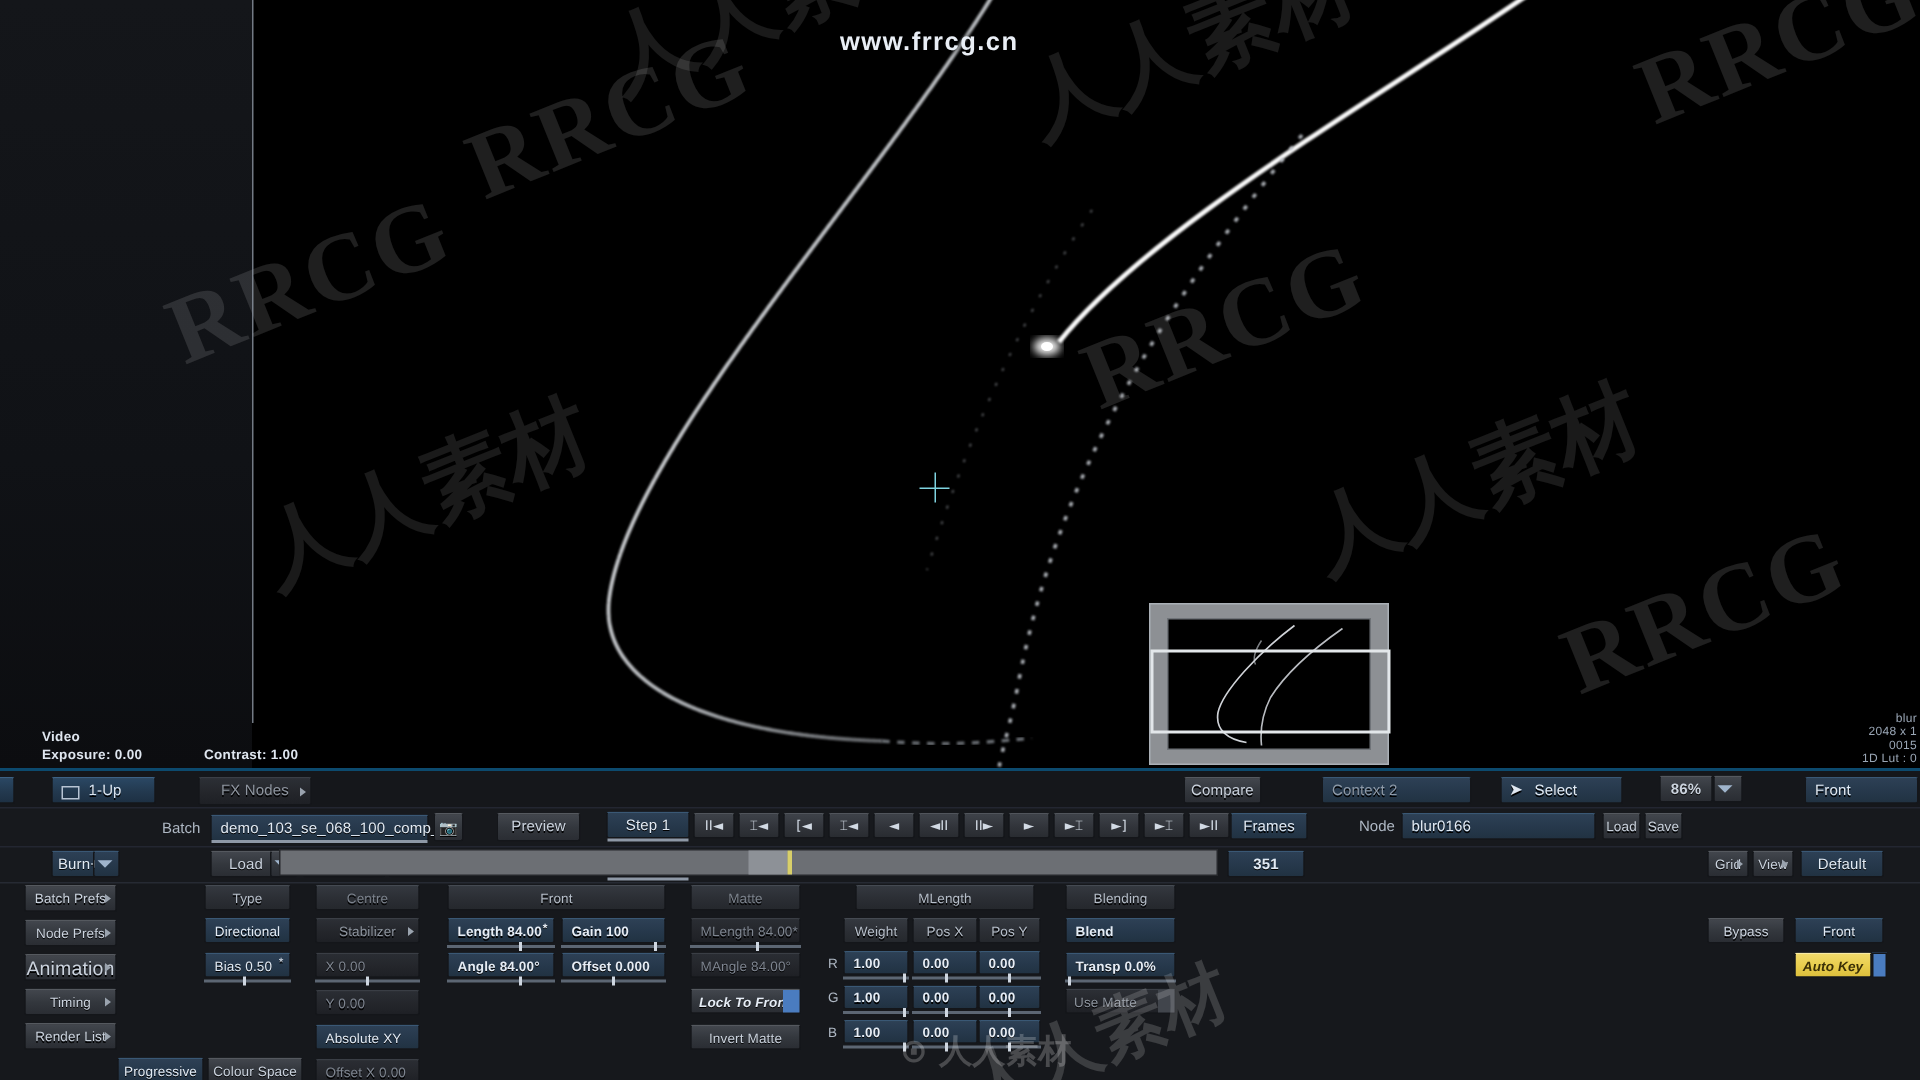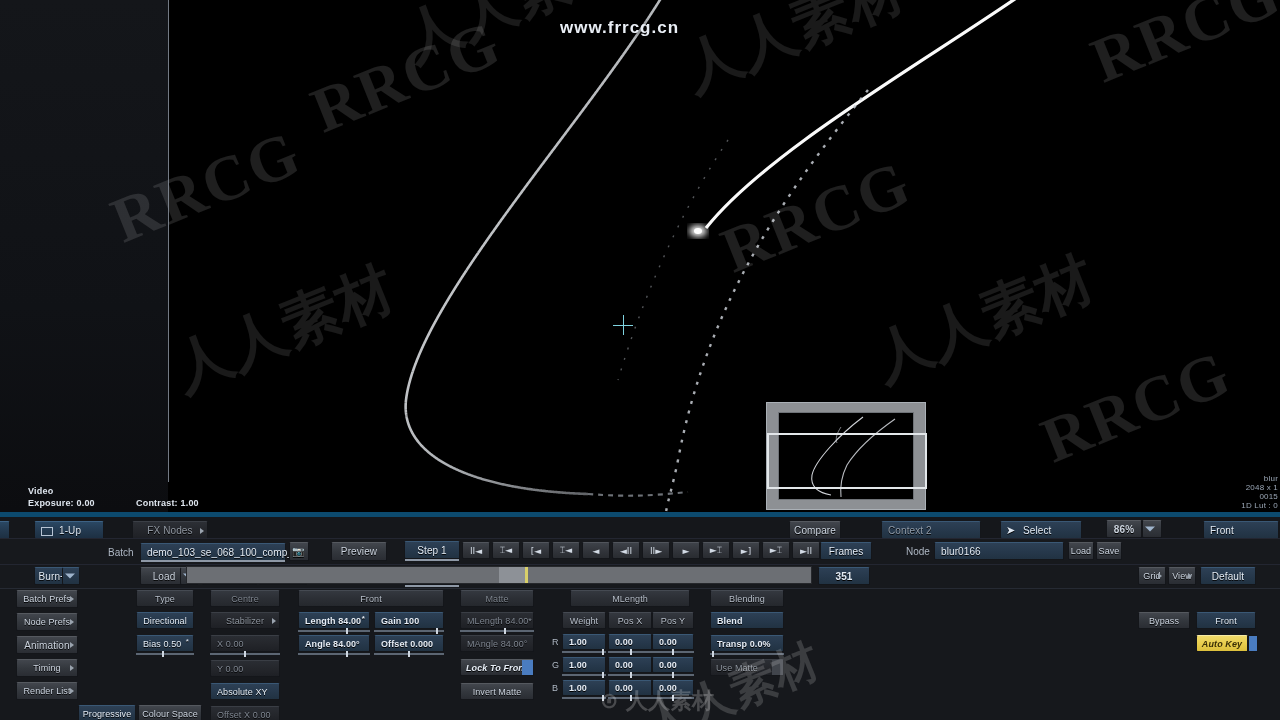--- a/index.html
+++ b/index.html
@@ -53,21 +53,21 @@
   }
   .thumb-frame {
     position: absolute; left: 0px; top: 30px; width: 160px; height: 56px;
     border: 2px solid #e3e7ea;
   }
 
   
   .bar {
     position: absolute; left: 0; width: 1280px;
     background: #1b1d22;
-    border-top: 5px solid #0c4a6e;
+    border-top: 2px solid #0c4a6e;
   }
   .toolrow { top: 512px; height: 26px; background: #15171b; }
   .row2 { top: 538px; height: 26px; background: #17191d; border-top: 1px solid #232631; }
   .row3 { top: 564px; height: 24px; background: #17191d; border-top: 1px solid #232631; }
   .panel {
     position: absolute; left: 0; top: 588px; width: 1280px; height: 132px;
     background: #16181c; border-top: 1px solid #262a33;
   }
 
   
@@ -349,21 +349,21 @@
   <div class="panel">
 
     <div class="btn" style="left:16px; top:1px;  width:62px; height:18px; font-size:9px;">
       <span>Batch Prefs</span>
       <span class="arrow"></span>
     </div>
     <div class="btn" style="left:16px; top:24px; width:62px; height:18px; font-size:9px;">
       <span>Node Prefs</span>
       <span class="arrow"></span>
     </div>
-    <div class="btn" style="left:16px; top:47px; width:62px; height:18px; font-size:10px;text-align:center;">
+    <div class="btn" style="left:16px; top:47px; width:62px; height:18px; font-size:13px;text-align:center;">
       <span>Animation</span>
       <span class="arrow"></span>
     </div>
     <div class="btn" style="left:16px; top:70px; width:62px; height:18px; font-size:9px;">
       <span>Timing</span>
       <span class="arrow"></span>
     </div>
     <div class="btn" style="left:16px; top:93px; width:62px; height:18px; font-size:9px;">
       <span>Render List</span>
       <span class="arrow"></span>

